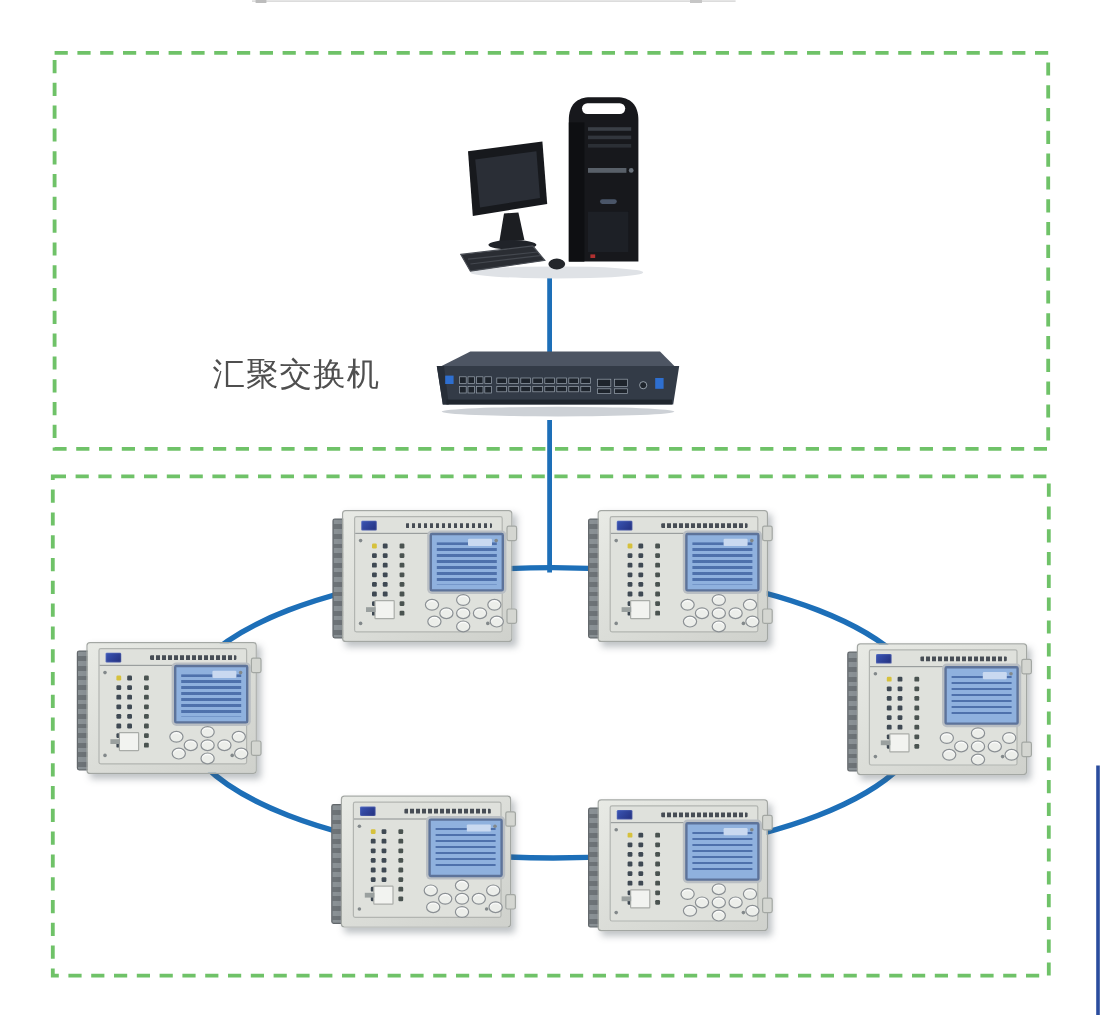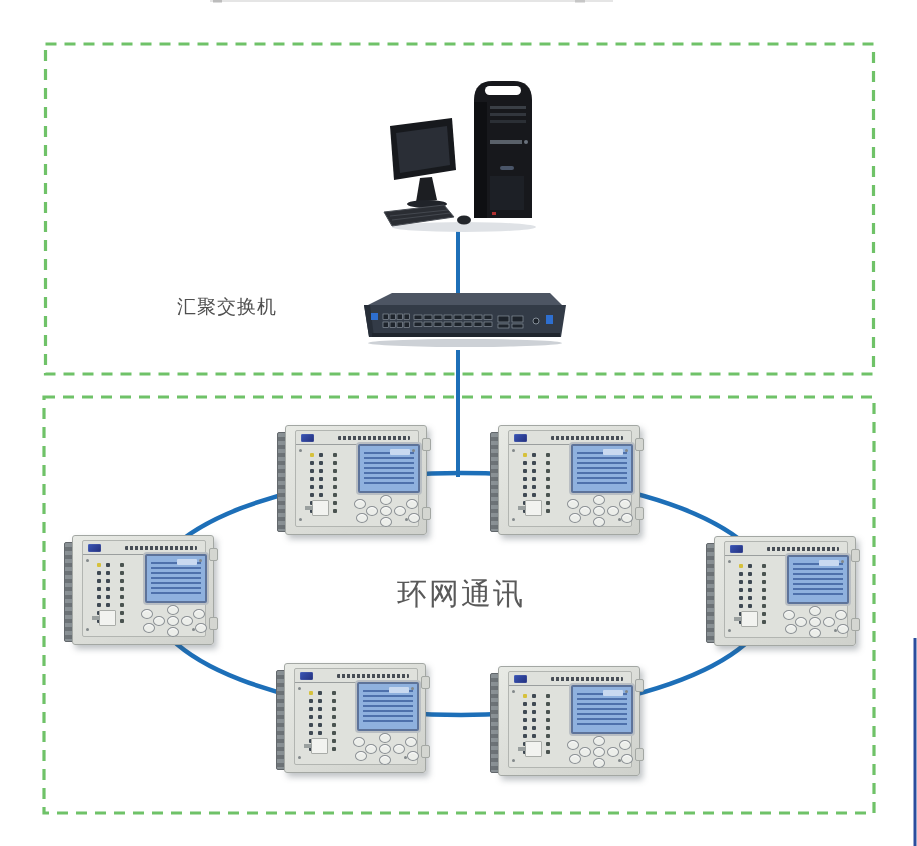--- a/index.html
+++ b/index.html
@@ -1,21 +1,21 @@
 <!DOCTYPE html>
 <html><head>
 <meta charset="utf-8">
 <style>
   html,body{margin:0;padding:0;background:#ffffff;}
   .canvas{position:relative;width:917px;height:846px;background:#ffffff;overflow:hidden;
           font-family:"Liberation Sans","DejaVu Sans",sans-serif;}
   .overlay{position:absolute;left:0;top:0;z-index:1;}
   .label{position:absolute;z-index:5;color:#4f4f4f;white-space:nowrap;}
   .label-ems{left:127px;top:127px;font-size:27px;letter-spacing:1px;}
-  .label-switch{left:177px;top:294px;font-size:19px;letter-spacing:1px;}
+  .label-switch{left:177px;top:294px;font-size:27px;letter-spacing:1px;}
   .label-ring{left:397px;top:574px;font-size:30px;color:#595959;letter-spacing:2px;}
 
   .node{position:absolute;z-index:3;}
   .node-computer{left:382px;top:78px;width:170px;height:158px;}
   .node-switch{left:358px;top:290px;width:214px;height:60px;}
 
   
   .dev{position:absolute;width:152px;height:114px;z-index:3;}
   .dev-bracket{position:absolute;left:0;top:7px;width:13px;height:98px;background:#7e8589;
     background-image:repeating-linear-gradient(180deg,#8a9195 0 4px,#6d7377 4px 8px);
@@ -496,14 +496,13 @@
         <span class="screw s-tl"></span>
         <span class="screw s-bl"></span>
         <span class="screw s-tr"></span>
         <span class="screw s-br"></span>
       </div>
     </div>
   </div>
 </div>
 
   <div class="label label-switch">汇聚交换机</div>
-  <div class="label label-ring">环网通讯</div>
 </div>
 
 </body></html>

